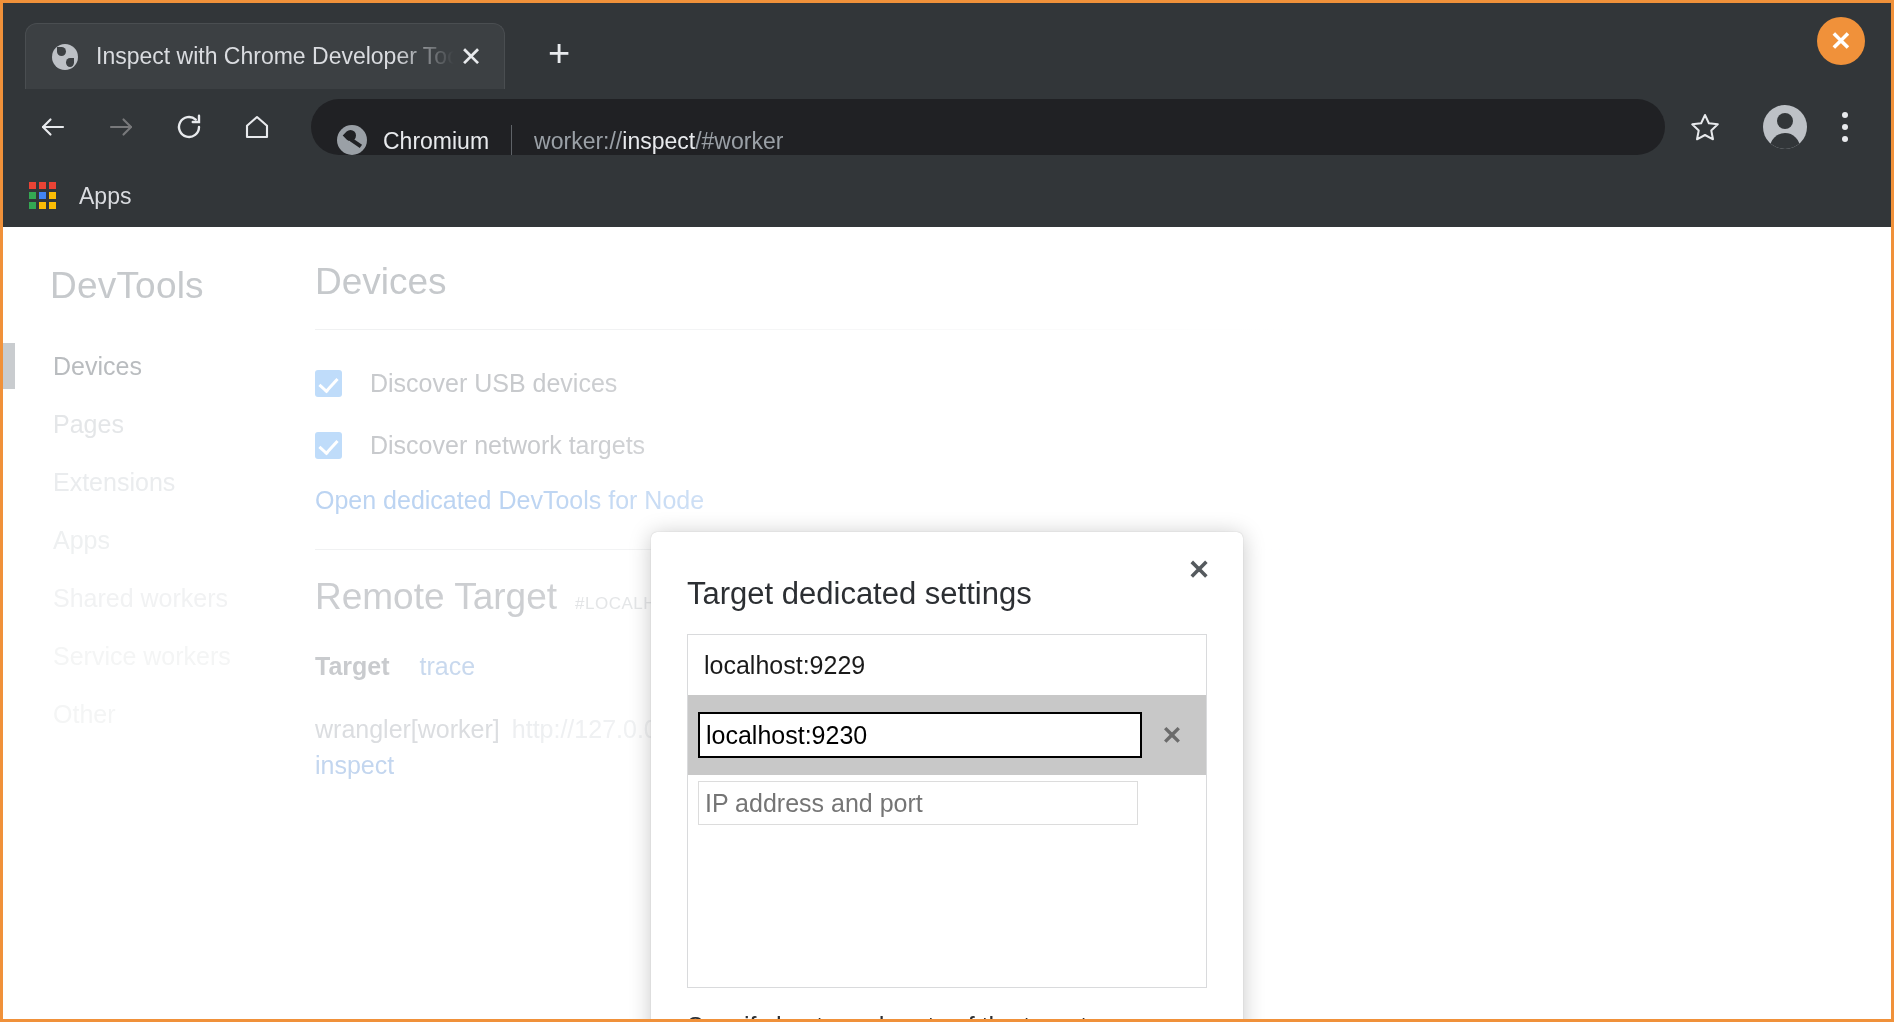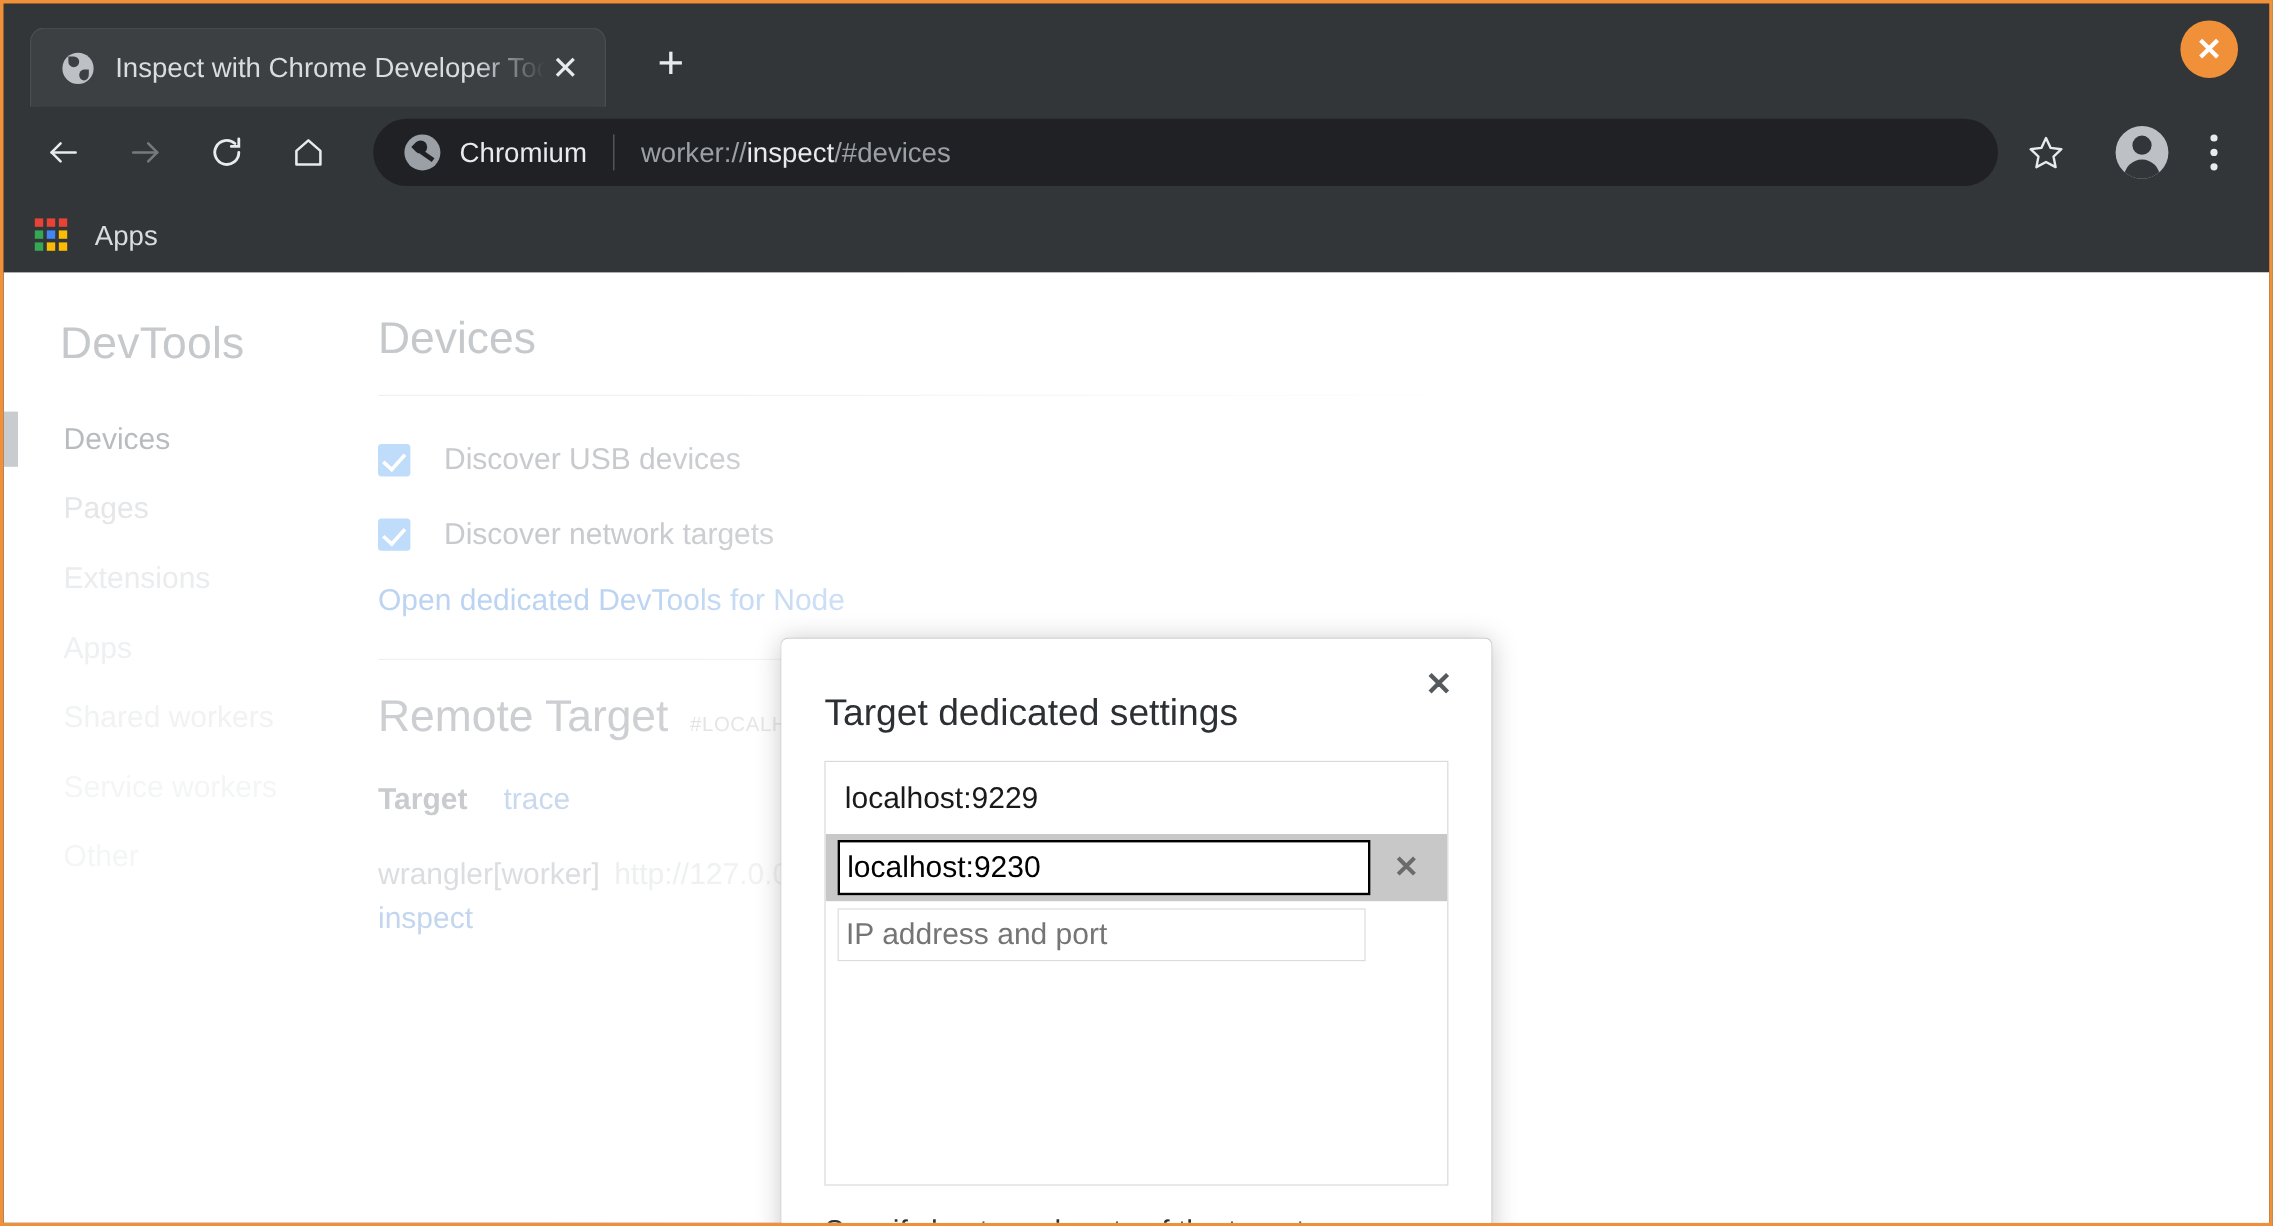--- a/index.html
+++ b/index.html
@@ -123,21 +123,21 @@
   }
   .nav-btn.disabled { color: #78797b; }
   .nav-btn svg { display: block; }
   #omnibox {
     flex: 1 1 auto;
     height: 56px;
     margin: 0 12px 0 14px;
     background: #202124;
     border-radius: 28px;
     display: flex;
-    align-items: center;
+    align-items: flex-end;
     padding: 0 26px;
     min-width: 0;
   }
   .chrome-badge {
     width: 30px; height: 30px;
     border-radius: 50%;
     background: #9aa0a6;
     position: relative;
     flex: 0 0 auto;
     overflow: hidden;
@@ -419,21 +419,21 @@
     display: flex;
     align-items: center;
     padding-left: 16px;
     font-size: 25px;
     color: #1a1a1a;
   }
   .tl-item.selected {
     background: #c8c8c8;
     padding-left: 10px;
     padding-right: 4px;
-    height: 56px;
+    height: 80px;
   }
   .tl-item.selected input {
     flex: 1 1 auto;
     height: 46px;
     font-size: 25px;
     font-family: "Liberation Sans", sans-serif;
     color: #000000;
     background: #ffffff;
     border: 2px solid #000000;
     padding: 0 6px;
@@ -508,21 +508,21 @@
     <div class="nav-btn">
       <svg width="30" height="30" viewBox="0 0 24 24" fill="none" stroke="currentColor" stroke-width="1.7" stroke-linejoin="round">
           <path d="M4 11 L12 4 L20 11 L20 20 L4 20 Z"></path>
         </svg>
     </div>
 
     <div id="omnibox">
       <div class="chrome-badge"></div>
       <div id="omnibox-label">Chromium</div>
       <div id="omnibox-sep"></div>
-      <div id="omnibox-url"><span>worker://</span><span class="strong">inspect</span><span>/#devices</span></div>
+      <div id="omnibox-url"><span>worker://</span><span class="strong">inspect</span><span>/#worker</span></div>
     </div>
 
     <div class="nav-btn">
       <svg width="32" height="32" viewBox="0 0 24 24" fill="none" stroke="currentColor" stroke-width="1.5" stroke-linejoin="round">
           <polygon points="12,3 14.9,9.2 21.6,10 16.7,14.6 18,21.2 12,18 6,21.2 7.3,14.6 2.4,10 9.1,9.2"></polygon>
         </svg>
     </div>
     <div id="avatar-btn"></div>
     <div id="menu-btn">
         <i></i>

